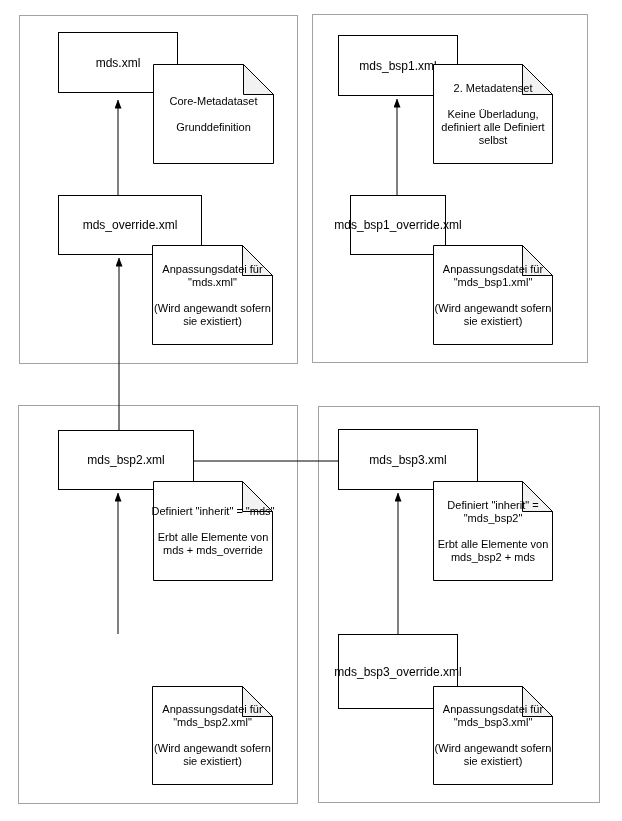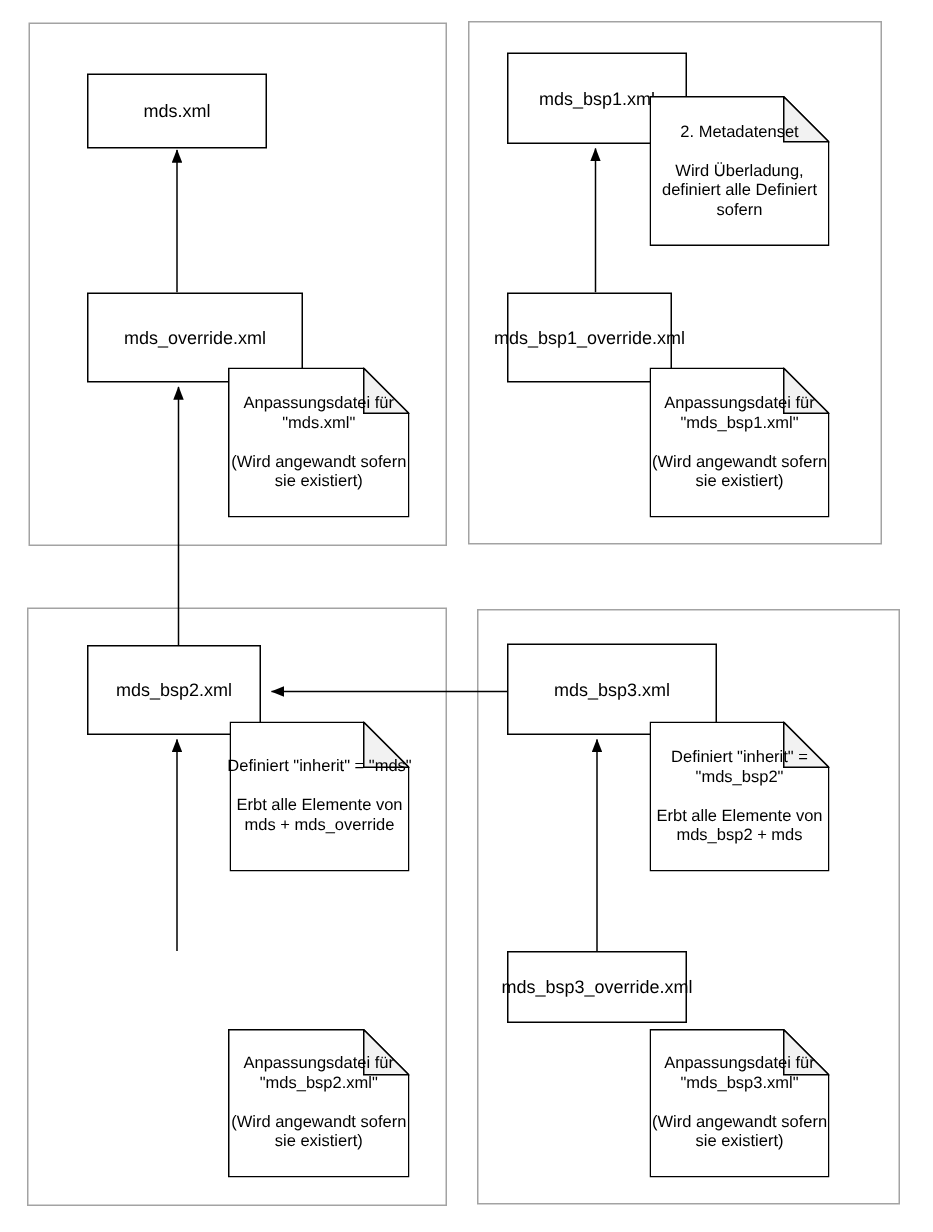--- a/index.html
+++ b/index.html
@@ -84,22 +84,33 @@
       </marker>
     </defs>
     <line x1="118" y1="195" x2="118" y2="100" stroke="#000" stroke-width="1" marker-end="url(#arr)"></line>
     <line x1="119" y1="430" x2="119" y2="258" stroke="#000" stroke-width="1" marker-end="url(#arr)"></line>
     <line x1="397" y1="195" x2="397" y2="99" stroke="#000" stroke-width="1" marker-end="url(#arr)"></line>
     <line x1="118" y1="634" x2="118" y2="493" stroke="#000" stroke-width="1" marker-end="url(#arr)"></line>
     <line x1="398" y1="634" x2="398" y2="493" stroke="#000" stroke-width="1" marker-end="url(#arr)"></line>
     <line x1="338" y1="461" x2="181" y2="461" stroke="#000" stroke-width="1" marker-end="url(#arr)"></line>
   </svg>
 
-  <div class="box" style="left:58px;top:49px;width:120px;height:50px">
+  <div class="box" style="left:58px;top:32px;width:120px;height:61px">
     <span class="box-label">mds.xml</span>
+  </div>
+  <div class="note" style="left:153px;top:64px;width:121px;height:100px">
+    <svg class="note-bg" width="121" height="100">
+      <polygon points="0.5,0.5 90.5,0.5 120.5,30.5 120.5,99.5 0.5,99.5" fill="#ffffff" stroke="#000000"></polygon>
+      <polygon points="90.5,0.5 120.5,30.5 90.5,30.5" fill="#f2f2f2" stroke="#000000"></polygon>
+    </svg>
+    <div class="note-text">
+      <div class="nl">Core-Metadataset</div>
+      <div class="nl"></div>
+      <div class="nl">Grunddefinition</div>
+    </div>
   </div>
   <div class="box" style="left:58px;top:195px;width:144px;height:60px">
     <span class="box-label">mds_override.xml</span>
   </div>
   <div class="note" style="left:152px;top:245px;width:121px;height:100px">
     <svg class="note-bg" width="121" height="100">
       <polygon points="0.5,0.5 90.5,0.5 120.5,30.5 120.5,99.5 0.5,99.5" fill="#ffffff" stroke="#000000"></polygon>
       <polygon points="90.5,0.5 120.5,30.5 90.5,30.5" fill="#f2f2f2" stroke="#000000"></polygon>
     </svg>
     <div class="note-text">
@@ -115,43 +126,43 @@
     <span class="box-label">mds_bsp1.xml</span>
   </div>
   <div class="note" style="left:433px;top:64px;width:120px;height:100px">
     <svg class="note-bg" width="120" height="100">
       <polygon points="0.5,0.5 89.5,0.5 119.5,30.5 119.5,99.5 0.5,99.5" fill="#ffffff" stroke="#000000"></polygon>
       <polygon points="89.5,0.5 119.5,30.5 89.5,30.5" fill="#f2f2f2" stroke="#000000"></polygon>
     </svg>
     <div class="note-text">
       <div class="nl">2. Metadatenset</div>
       <div class="nl"></div>
-      <div class="nl">Wird Überladung,</div>
+      <div class="nl">Keine Überladung,</div>
       <div class="nl">definiert alle Definiert</div>
-      <div class="nl">sofern</div>
-    </div>
-  </div>
-  <div class="box" style="left:338px;top:195px;width:110px;height:60px">
+      <div class="nl">selbst</div>
+    </div>
+  </div>
+  <div class="box" style="left:350px;top:195px;width:96px;height:60px">
     <span class="box-label">mds_bsp1_override.xml</span>
   </div>
   <div class="note" style="left:433px;top:245px;width:120px;height:100px">
     <svg class="note-bg" width="120" height="100">
       <polygon points="0.5,0.5 89.5,0.5 119.5,30.5 119.5,99.5 0.5,99.5" fill="#ffffff" stroke="#000000"></polygon>
       <polygon points="89.5,0.5 119.5,30.5 89.5,30.5" fill="#f2f2f2" stroke="#000000"></polygon>
     </svg>
     <div class="note-text">
       <div class="nl">Anpassungsdatei für</div>
       <div class="nl">"mds_bsp1.xml"</div>
       <div class="nl"></div>
       <div class="nl">(Wird angewandt sofern</div>
       <div class="nl">sie existiert)</div>
     </div>
   </div>
 
-  <div class="box" style="left:58px;top:430px;width:116px;height:60px">
+  <div class="box" style="left:58px;top:430px;width:136px;height:60px">
     <span class="box-label">mds_bsp2.xml</span>
   </div>
   <div class="note" style="left:153px;top:481px;width:120px;height:100px">
     <svg class="note-bg" width="120" height="100">
       <polygon points="0.5,0.5 89.5,0.5 119.5,30.5 119.5,99.5 0.5,99.5" fill="#ffffff" stroke="#000000"></polygon>
       <polygon points="89.5,0.5 119.5,30.5 89.5,30.5" fill="#f2f2f2" stroke="#000000"></polygon>
     </svg>
     <div class="note-text">
       <div class="nl">Definiert "inherit" = "mds"</div>
       <div class="nl"></div>
@@ -182,21 +193,21 @@
       <polygon points="89.5,0.5 119.5,30.5 89.5,30.5" fill="#f2f2f2" stroke="#000000"></polygon>
     </svg>
     <div class="note-text">
       <div class="nl">Definiert "inherit" =</div>
       <div class="nl">"mds_bsp2"</div>
       <div class="nl"></div>
       <div class="nl">Erbt alle Elemente von</div>
       <div class="nl">mds_bsp2 + mds</div>
     </div>
   </div>
-  <div class="box" style="left:338px;top:634px;width:120px;height:48px">
+  <div class="box" style="left:338px;top:634px;width:120px;height:75px">
     <span class="box-label">mds_bsp3_override.xml</span>
   </div>
   <div class="note" style="left:433px;top:686px;width:120px;height:99px">
     <svg class="note-bg" width="120" height="99">
       <polygon points="0.5,0.5 89.5,0.5 119.5,30.5 119.5,98.5 0.5,98.5" fill="#ffffff" stroke="#000000"></polygon>
       <polygon points="89.5,0.5 119.5,30.5 89.5,30.5" fill="#f2f2f2" stroke="#000000"></polygon>
     </svg>
     <div class="note-text">
       <div class="nl">Anpassungsdatei für</div>
       <div class="nl">"mds_bsp3.xml"</div>

